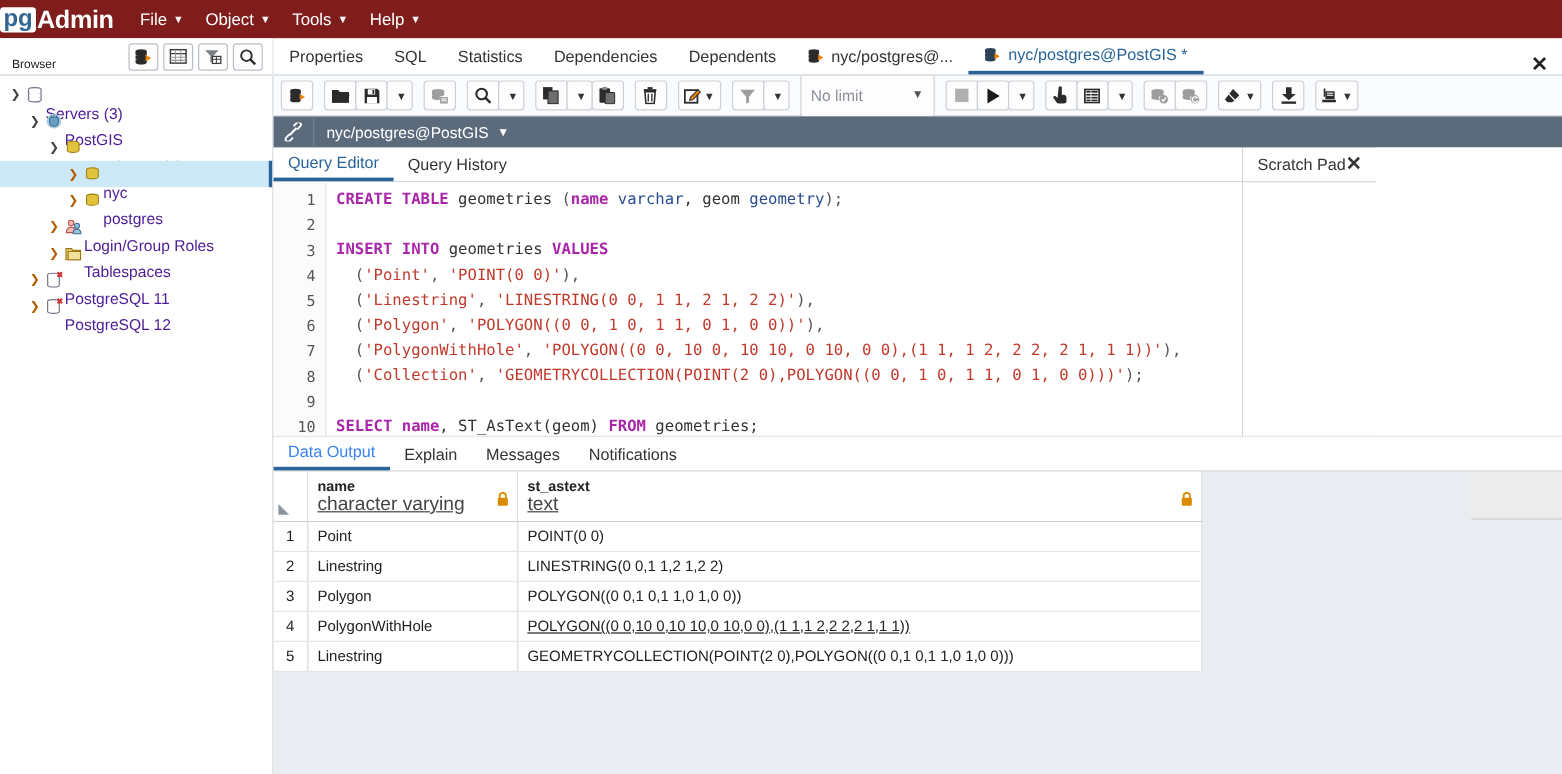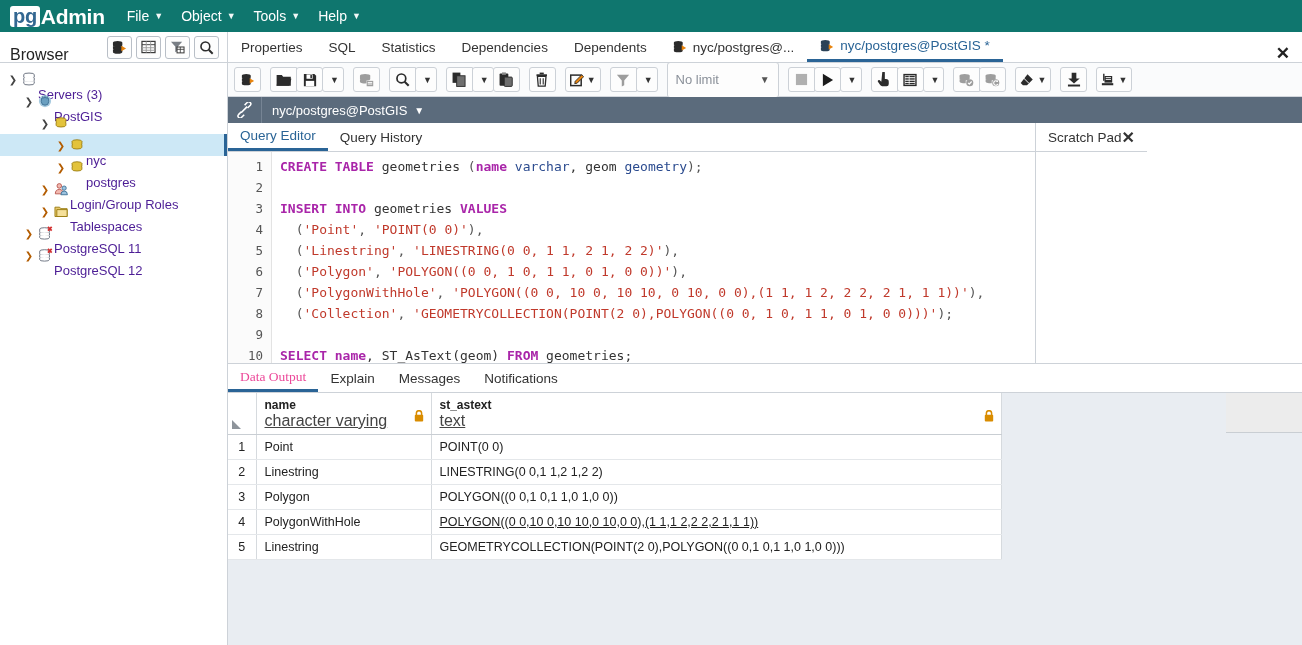--- a/index.html
+++ b/index.html
@@ -9,24 +9,23 @@
     overflow: hidden;
     background: #ffffff;
     font-family: "Liberation Sans", sans-serif;
     font-size: 13px;
     color: #222;
   }
 
   
   #menubar {
     height: 32px;
-    background: #0f766e;
+    background: #7f1d1d;
     display: flex;
     align-items: center;
-    padding-left: 10px;
     color: #ffffff;
   }
   #logo {
     display: flex; align-items: center;
     font-size: 21px; font-weight: bold;
     letter-spacing: -0.3px;
     margin-right: 22px;
     line-height: 1;
   }
   #logo .pg-badge {
@@ -58,21 +57,21 @@
     background: #ffffff;
     display: flex; flex-direction: column;
   }
   #browser-header {
     height: 31px;
     display: flex; align-items: center;
     border-bottom: 1px solid #cdd2d8;
     padding-left: 10px;
     background: #ffffff;
   }
-  #browser-title { font-size: 16px; color: #222; flex: 1; margin-top: 15px; }
+  #browser-title { font-size: 10px; color: #222; flex: 1; margin-top: 15px; }
   .bhbtn {
     width: 25px; height: 23px;
     border: 1px solid #b9bfc7;
     border-radius: 3px;
     background: #fdfdfd;
     margin-right: 4px;
     display: flex; align-items: center; justify-content: center;
     cursor: pointer;
   }
   .bhbtn:last-child { margin-right: 8px; }
@@ -234,21 +233,21 @@
   #scratch-close { margin-left: auto; font-size: 16px; font-weight: bold; cursor: pointer; }
   #scratch-body { flex: 1; background: #ffffff; }
 
   
   #results { flex: 1; display: flex; flex-direction: column; background: #e9edf2; min-height: 0; }
   #rtabs {
     height: 29px; display: flex; align-items: flex-end;
     border-bottom: 1px solid #cdd2d8; background: #fff;
   }
   .rtab { height: 28px; display: flex; align-items: center; padding: 0 12px; font-size: 13.5px; color:#333; cursor: pointer; }
-  .rtab.active { color: #ec4899; border-bottom: 3px solid #2a6496; font-family: Liberation Serif, serif; }
+  .rtab.active { color: #3b82f6; border-bottom: 3px solid #2a6496; }
 
   #gridwrap { flex: 1; overflow: hidden; position: relative; background: #e9edf2; }
   table.grid { border-collapse: collapse; table-layout: fixed; background: #fff; }
   table.grid th {
     background: #ffffff;
     border-right: 1px solid #d6dade;
     border-bottom: 1px solid #c9ced3;
     padding: 5px 8px 6px 8px;
     text-align: left;
     vertical-align: top;

